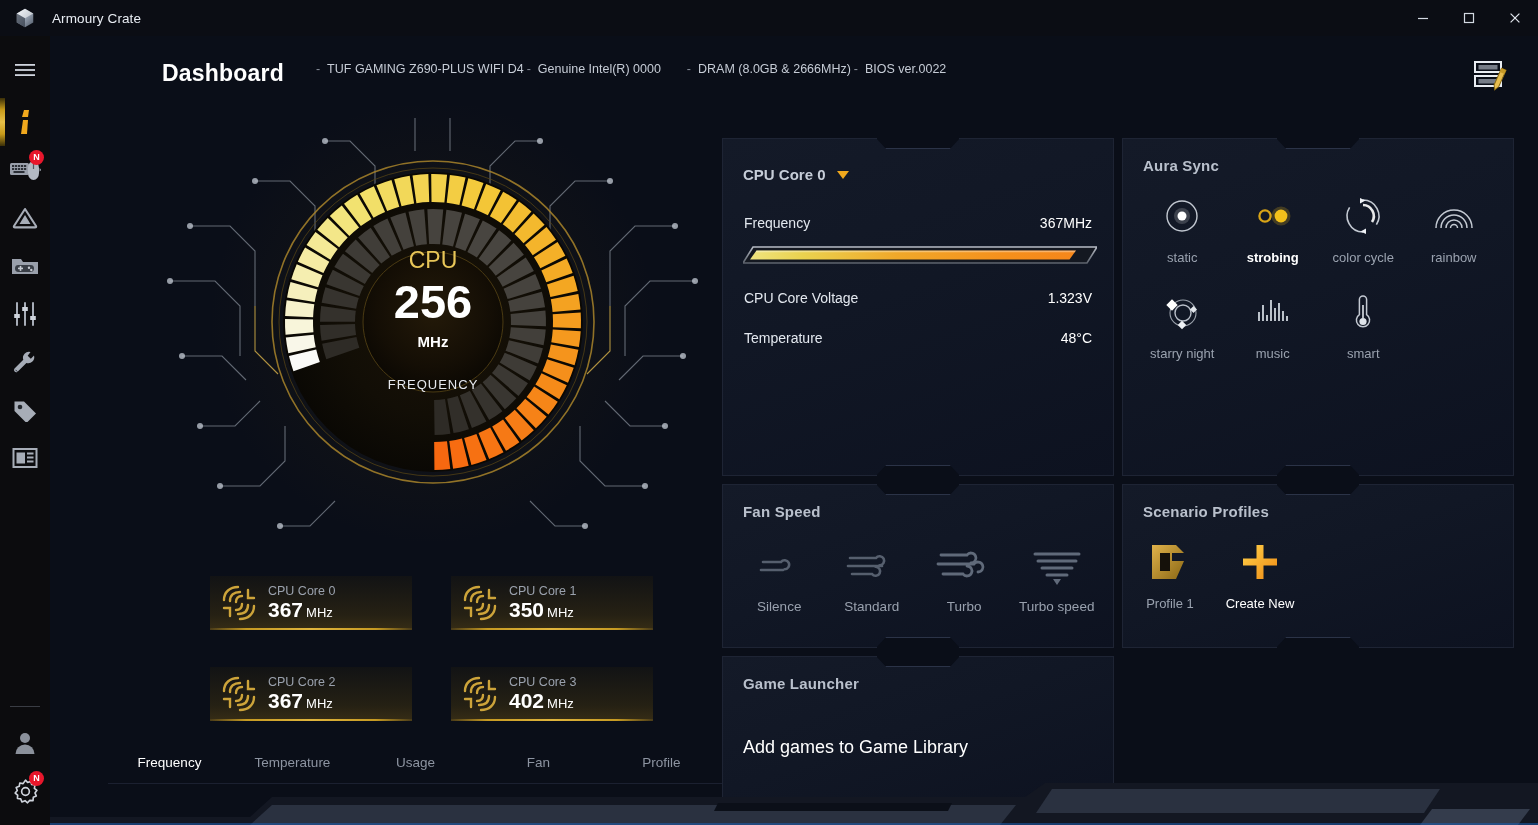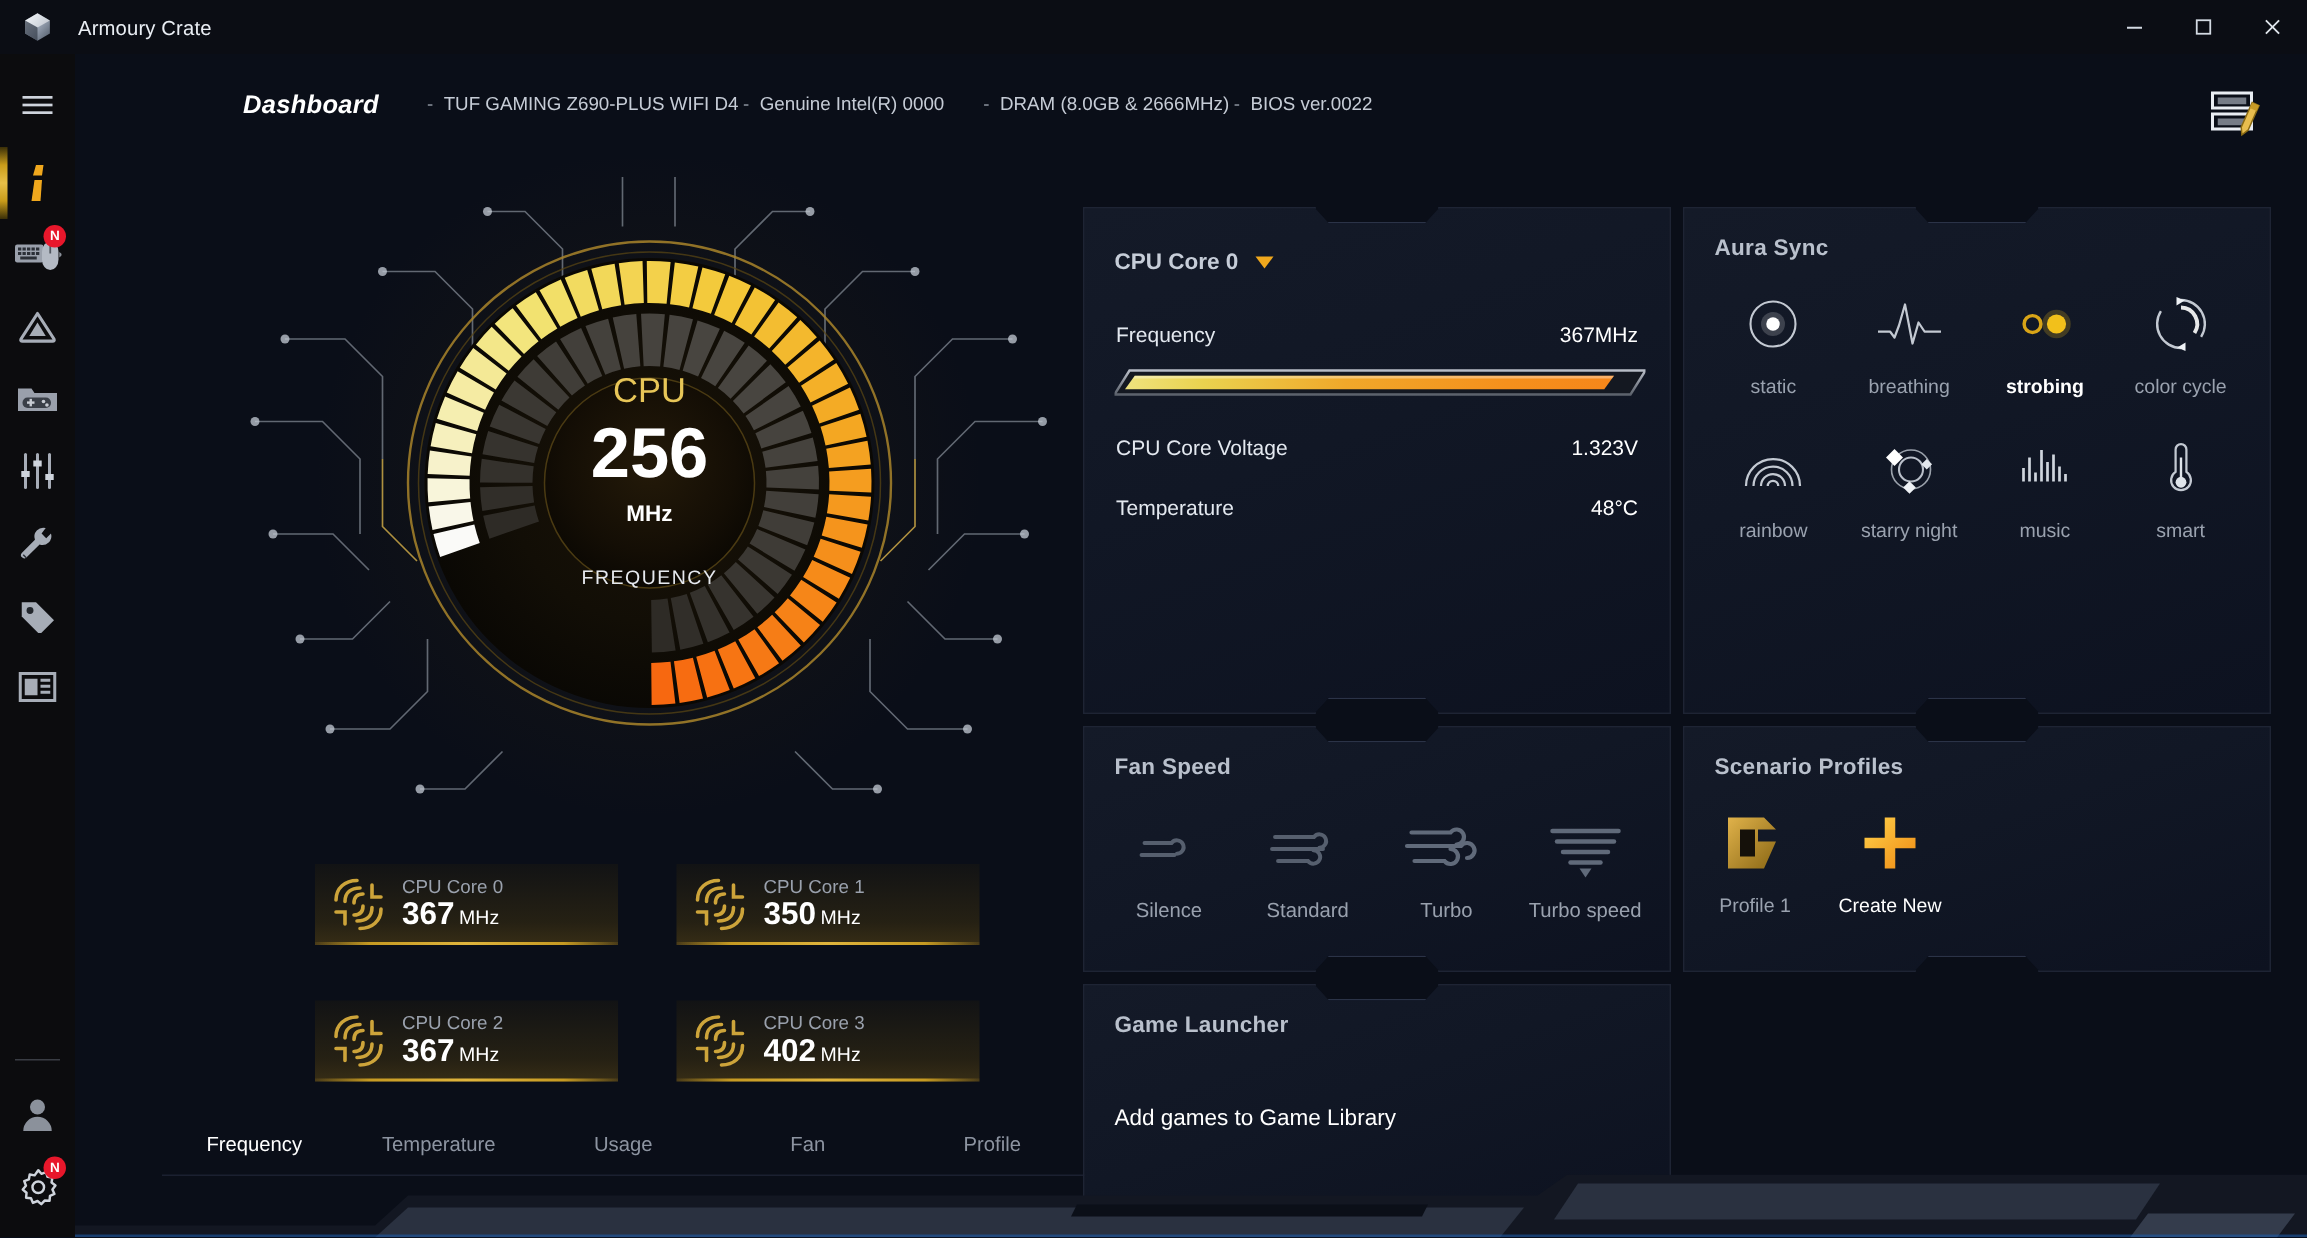--- a/index.html
+++ b/index.html
@@ -79,24 +79,23 @@
     width: 1488px; height: 789px;
     background: #0a0e18;
   }
 
   
   .page-header {
     position: absolute; left: 112px; top: 16px;
     display: flex; align-items: flex-start;
   }
   .page-title {
-    color: #ffffff; font-size: 17px; font-weight: bold;
+    color: #ffffff; font-size: 23px; font-weight: bold;
     letter-spacing: .2px; margin-right: 32px; line-height: 1.2;
     padding-top: 8px;
-    font-style: italic;
   }
   .sysinfo { display: flex; gap: 26px; padding-top: 10px; }
   .sysinfo-col { display: flex; flex-direction: row; gap: 3px; }
   .sysinfo-line {
     color: #c6ccd6; font-size: 12.5px; white-space: nowrap;
   }
   .sysinfo-line .dash { color: #8b919c; margin-right: 7px; }
 
   .edit-layout {
     position: absolute; right: 22px; top: 14px;
@@ -236,21 +235,21 @@
   .scn-row { position: absolute; left: 11px; top: 52px; display: flex; gap: 18px; }
   .scn-item { width: 72px; display: flex; flex-direction: column; align-items: center; gap: 9px; }
   .scn-ic { height: 50px; display: flex; align-items: center; justify-content: center; }
   .scn-lb { color: #9aa2af; font-size: 13px; }
   .scn-item.accent .scn-lb { color: #ffffff; }
 
   
   #panel-game { left: 672px; top: 620px; width: 392px; height: 160px; }
   .game-msg {
     position: absolute; left: 20px; top: 80px;
-    color: #ffffff; font-size: 15px;
+    color: #ffffff; font-size: 18px;
   }
 
   
   .bottombar {
     position: absolute; left: 0; bottom: 0; width: 1538px; height: 42px;
     z-index: 20; pointer-events: none;
   }
 </style>
 </head>
 <body>
@@ -743,28 +742,20 @@
           <div class="aura-ic">
             <svg width="42" height="42" viewBox="0 0 42 42">
               <circle cx="21" cy="21" r="15" fill="none" stroke="#c3c9d2" stroke-width="1.4"></circle>
               <circle cx="21" cy="21" r="8" fill="#ffffff" opacity=".18"></circle>
               <circle cx="21" cy="21" r="4.5" fill="#ffffff"></circle>
             </svg>
           </div>
           <div class="aura-lb">static</div>
         </div>
 
-        <div class="aura-item">
-          <div class="aura-ic">
-            <svg width="46" height="42" viewBox="0 0 46 42">
-              <path d="M2 26 L10 26 L13 30 L16 22 L20 8 L25 34 L29 20 L33 26 L44 26" fill="none" stroke="#c3c9d2" stroke-width="1.5" stroke-linejoin="round"></path>
-            </svg>
-          </div>
-          <div class="aura-lb">breathing</div>
-        </div>
 
         <div class="aura-item active">
           <div class="aura-ic">
             <svg width="46" height="42" viewBox="0 0 46 42">
               <circle cx="15" cy="21" r="5.6" fill="none" stroke="#d8a417" stroke-width="2.3"></circle>
               <circle cx="31" cy="21" r="6.4" fill="#f2c11c"></circle>
               <circle cx="31" cy="21" r="9.5" fill="#f2c11c" opacity=".22"></circle>
             </svg>
           </div>
           <div class="aura-lb">strobing</div>

